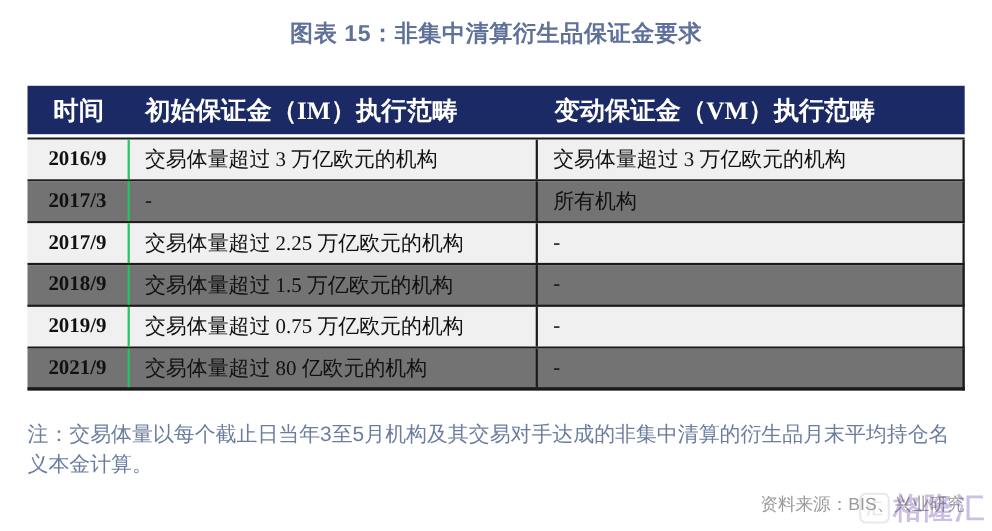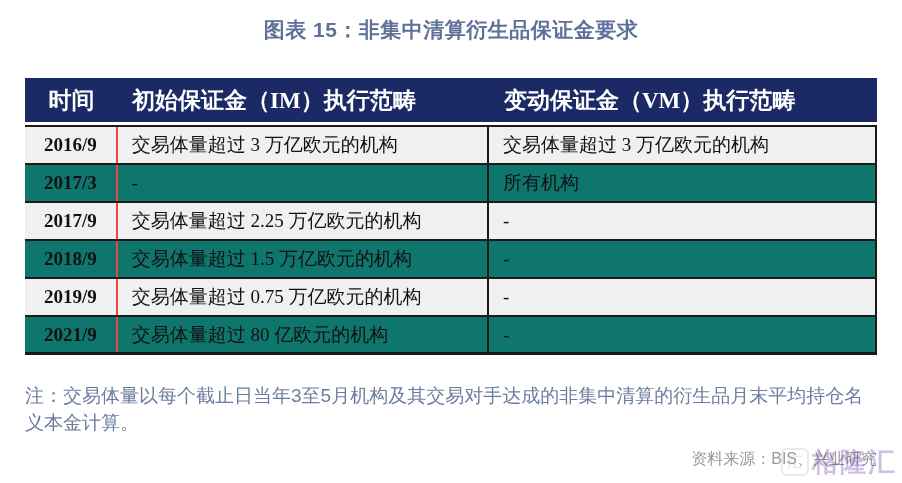--- a/index.html
+++ b/index.html
@@ -36,31 +36,31 @@
   .tbody{
     margin-top:3px;
     border-top:2px solid #1a1a1a;
   }
   .trow{
     display:flex;
     height:38px;
     box-sizing:border-box;
     border-bottom:2px solid #1a1a1a;
     border-right:2px solid #1a1a1a;
-    background:#0f766e;
+    background:#737373;
     font-size:19px;
     color:#111111;
   }
   .trow:last-child{border-bottom:3px solid #1a1a1a;}
   .trow.stripe{background:#f0f0f0;}
   .td{display:flex;align-items:center;box-sizing:border-box;}
   .td.c1{
     width:93px;justify-content:center;
     font-weight:700;
-    border-right:2px solid #ef4444;
+    border-right:2px solid #22c55e;
   }
   .td.c2{
     width:372px;padding-left:14px;
     border-right:2px solid #1a1a1a;
   }
   .td.c3{width:387px;padding-left:14px;}
   .note{
     position:absolute;top:382px;left:25px;width:846px;
     font-size:19px;line-height:27px;
     color:#6b7d9e;

